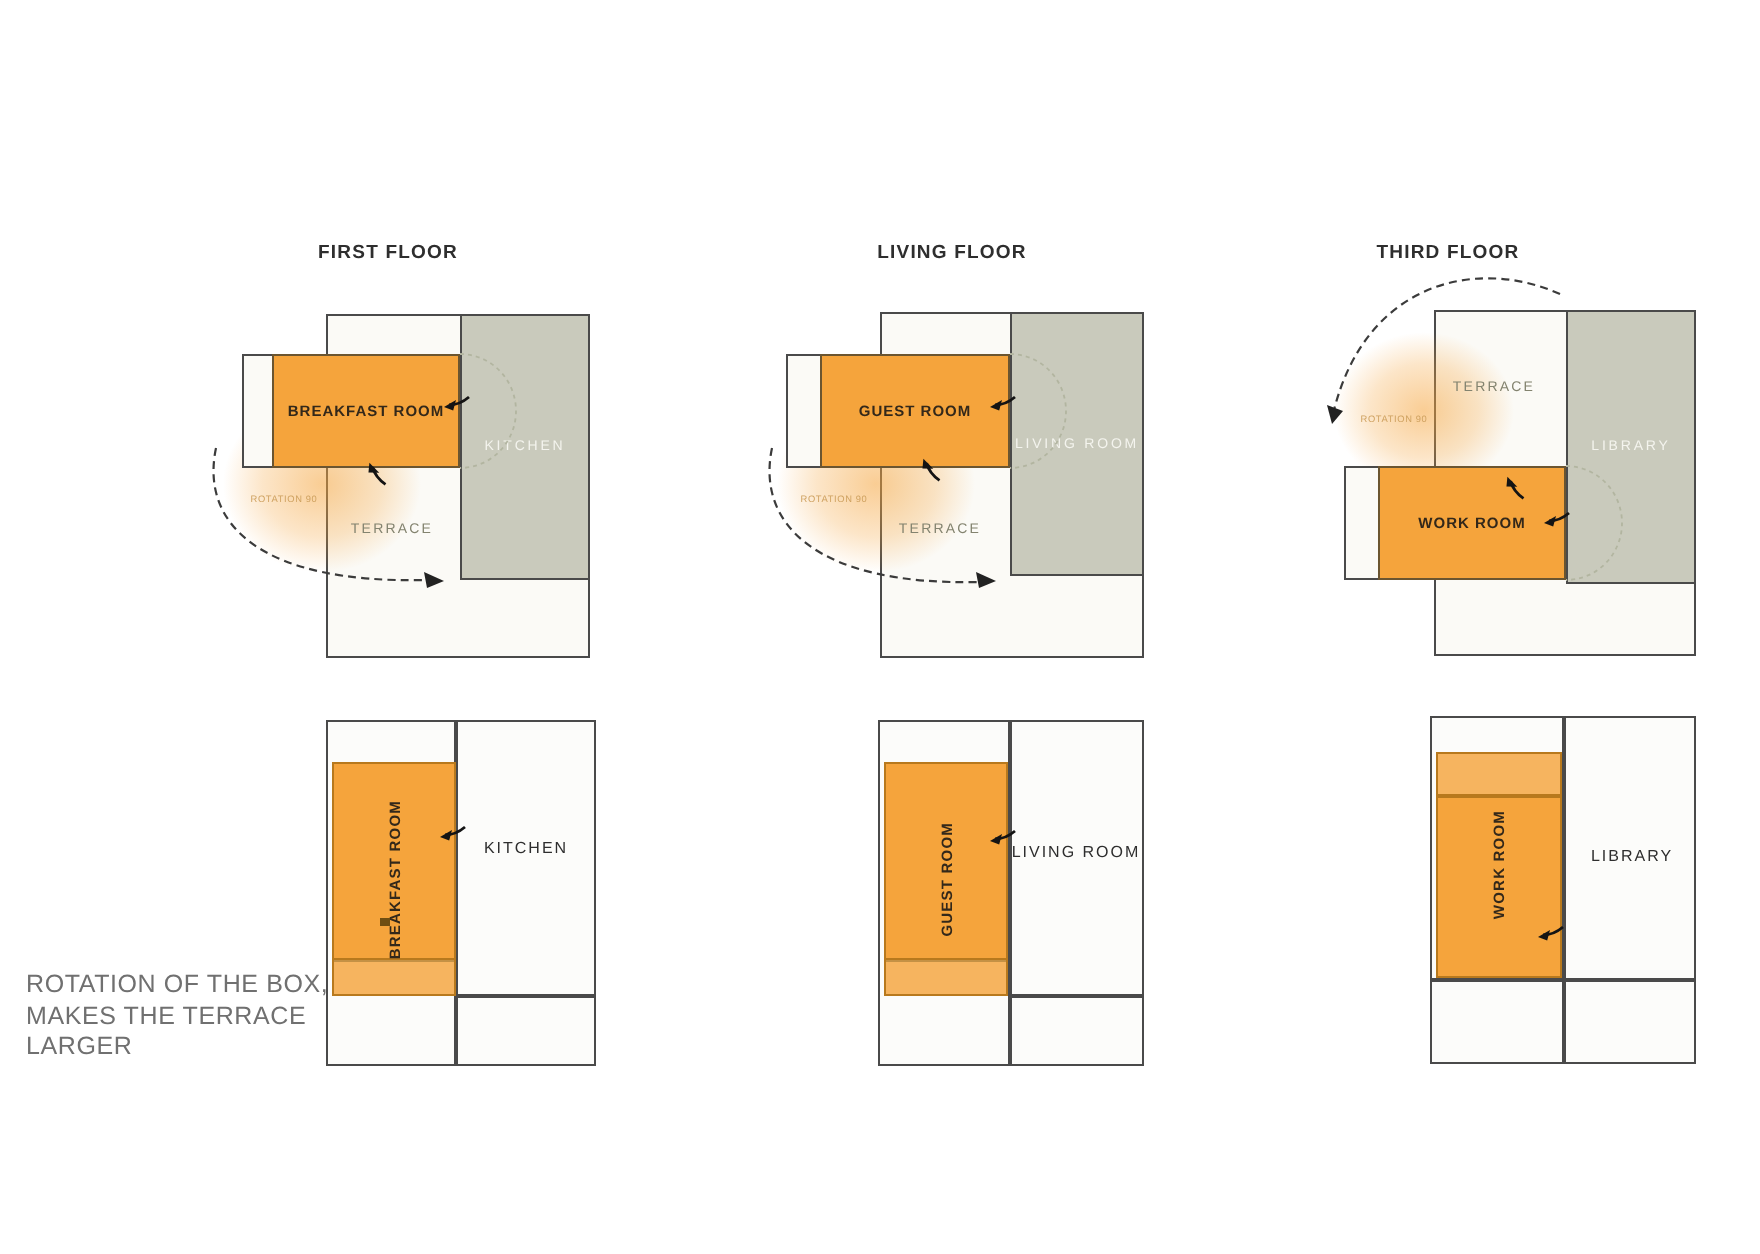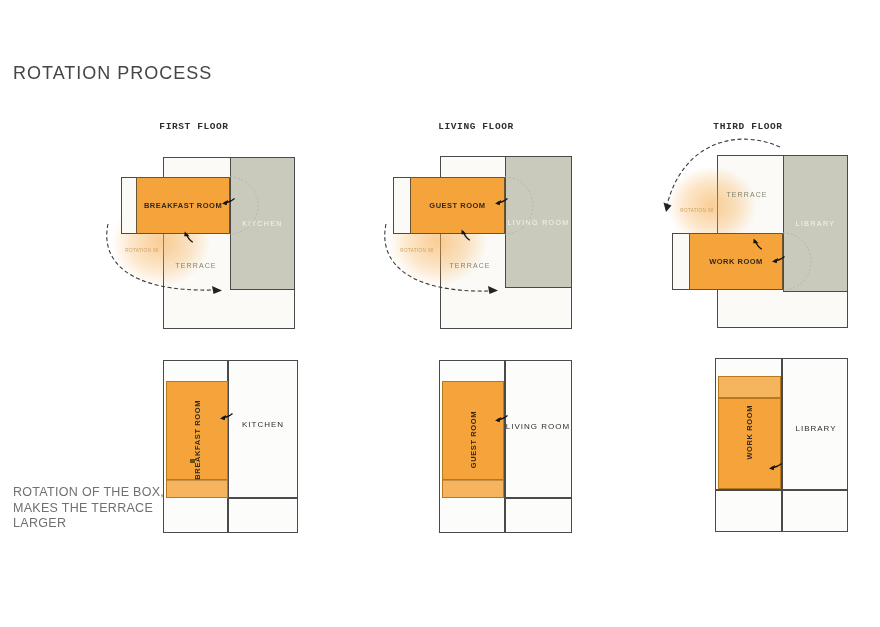--- a/index.html
+++ b/index.html
@@ -1,21 +1,21 @@
 <!DOCTYPE html>
 <html><head>
 <meta charset="utf-8">
 <style>
   html,body{margin:0;padding:0;background:#ffffff;}
   .canvas{position:relative;width:880px;height:627px;background:#ffffff;overflow:hidden;
           font-family:"Liberation Sans",sans-serif;}
   .abs{position:absolute;box-sizing:border-box;}
   .page-title{position:absolute;left:13px;top:63px;font-size:18px;letter-spacing:1px;color:#454545;}
   .floor-header{position:absolute;top:121px;transform:translateX(-50%);font-size:9.5px;font-weight:bold;
-                letter-spacing:.6px;color:#2e2e2e;white-space:nowrap;font-family:Liberation Mono, monospace;}
+                letter-spacing:.6px;color:#2e2e2e;white-space:nowrap;}
   .caption{position:absolute;left:13px;top:485px;font-size:12.5px;line-height:15.5px;color:#707070;
            letter-spacing:.3px;white-space:pre-line;}
   .building{border:1.5px solid #4a4a4a;background:#fbfaf6;}
   .grayroom{border:1.5px solid #4a4a4a;background:#c9cabc;display:flex;align-items:center;justify-content:center;}
   .grayroom span{color:#f4f4ee;font-size:7px;letter-spacing:1.4px;white-space:nowrap;}
   .endbox{border:1.5px solid #4a4a4a;background:#fbfaf6;}
   .orangeroom{border:1.5px solid #6b5530;background:#f5a43c;display:flex;align-items:center;justify-content:center;}
   .orangeroom span{color:#33281a;font-size:7.5px;font-weight:bold;letter-spacing:.5px;white-space:nowrap;}
   .glow{background:radial-gradient(closest-side,rgba(245,164,60,.55),rgba(245,164,60,.28) 45%,rgba(245,164,60,0) 75%);}
   .terrace-lbl{position:absolute;transform:translate(-50%,-50%);font-size:7px;color:#83836f;letter-spacing:1.1px;white-space:nowrap;}
@@ -32,28 +32,27 @@
   .plan-lbl{position:absolute;transform:translate(-50%,-50%);font-size:8px;color:#2e2e2e;letter-spacing:1px;white-space:nowrap;}
   svg.overlay{position:absolute;left:0;top:0;pointer-events:none;}
   .dasharc{fill:none;stroke:#3b3b3b;stroke-width:1.1;stroke-dasharray:4 2.6;}
   .tracearc{fill:none;stroke:#b2b5a0;stroke-width:.9;stroke-dasharray:2 2;}
 </style>
 </head>
 <body>
 
 <div class="canvas">
 
-  <div class="page-title">ROTATION PROCESS</div>
   <div class="caption">ROTATION OF THE BOX,
 MAKES THE TERRACE
 LARGER</div>
 
   <div class="floor-header" style="left:194px;">FIRST FLOOR</div>
   <div class="floor-header" style="left:476px;">LIVING FLOOR</div>
-  <div class="floor-header" style="left:748px;">THIRD FLOOR</div>
+  <div class="floor-header" style="left:724px;">THIRD FLOOR</div>
 
   <div class="abs building" style="left:163px;top:157px;width:132px;height:172px;"></div>
   <div class="abs glow" style="left:95px;top:183px;width:132px;height:118px;"></div>
   <div class="abs grayroom" style="left:230px;top:157px;width:65px;height:133px;">
     <span>KITCHEN</span>
   </div>
   <div class="abs endbox" style="left:121px;top:177px;width:16px;height:57px;"></div>
   <div class="abs orangeroom" style="left:136px;top:177px;width:94px;height:57px;">
     <span>BREAKFAST ROOM</span>
   </div>

